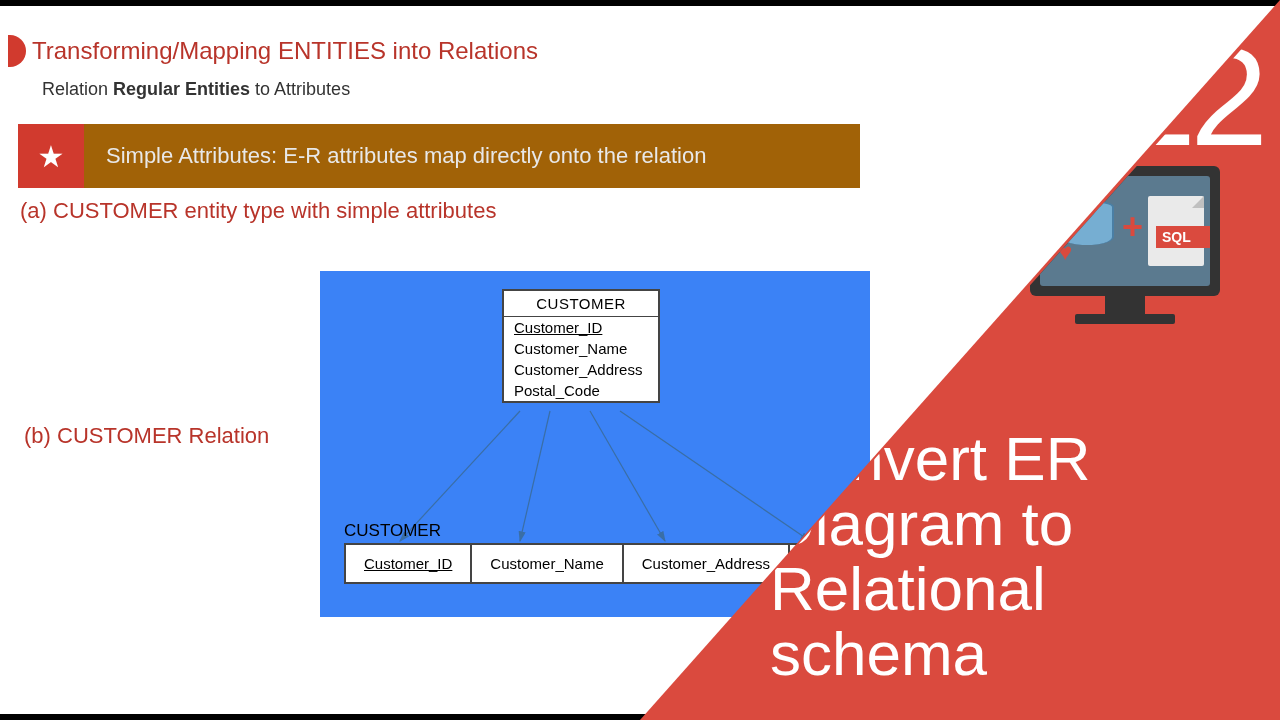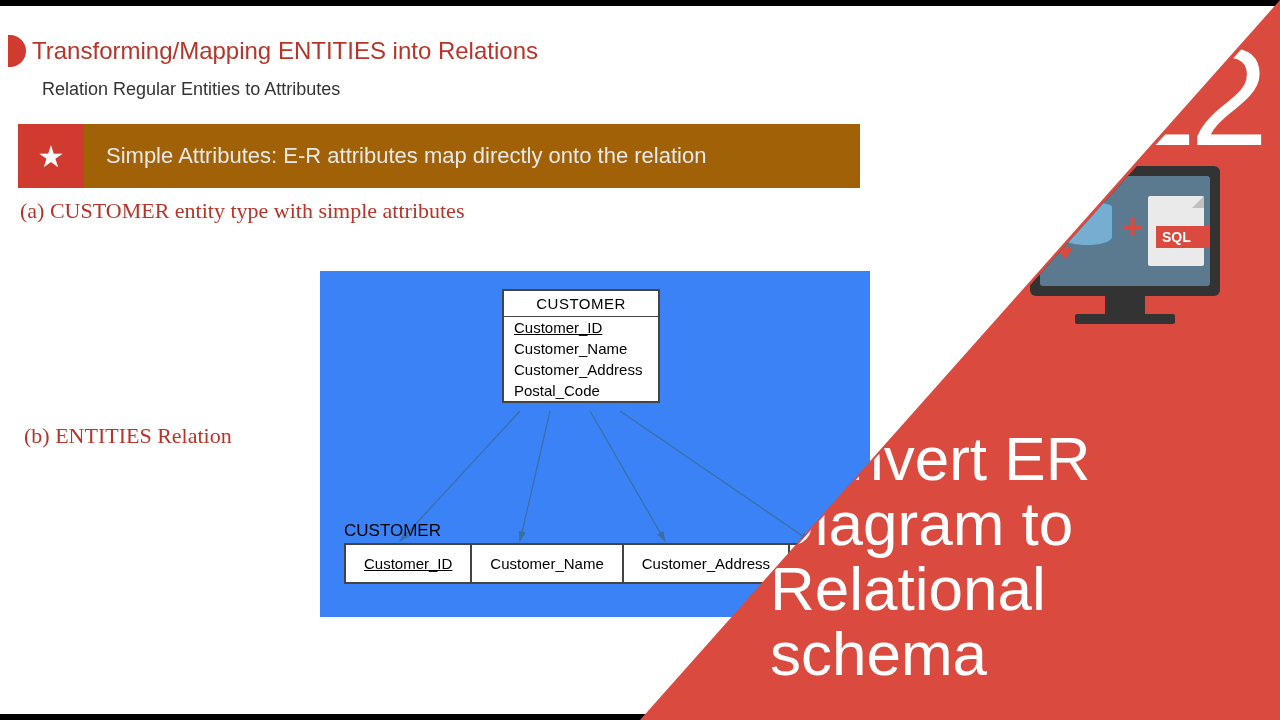--- a/index.html
+++ b/index.html
@@ -46,27 +46,27 @@
     position: absolute; bottom: 28px; right: 20px; left: 130px;
     color: #fff; font-size: 62px; font-weight: 400; line-height: 1.05; text-align: left;
     font-family: "Segoe UI", Arial, sans-serif;
   }
 
   .content { position: absolute; top: 6px; left: 0; width: 870px; padding: 12px 0 0 8px; margin-top: 17px; }
   .slide-title-row { display: flex; align-items: center; gap: 6px; margin-bottom: 12px; }
   .red-tab { width: 18px; height: 32px; background: #d13a2e; border-radius: 0 16px 16px 0; }
   .slide-title { color: #b8342a; font-size: 24px; font-weight: 400; }
   .subtitle { margin-left: 34px; font-size: 18px; color: #333; margin-bottom: 24px; }
-  .subtitle .bold { font-weight: 400; }
+  .subtitle .bold { font-weight: 700; }
 
   .callout-bar { display: flex; margin: 0 10px 10px 10px; }
   .star-box { width: 66px; height: 64px; background: #d13a2e; color: #fff; display: flex; align-items: center; justify-content: center; font-size: 30px; }
   .callout-text { flex: 1; background: #a16207; color: #e8e8e8; font-size: 22px; display: flex; align-items: center; padding: 0 22px; }
 
-  .sec-label { color: #b8342a; font-size: 22px; margin: 8px 12px 8px 12px; font-family: Liberation Serif, serif; }
+  .sec-label { color: #b8342a; font-size: 22px; margin: 8px 12px 8px 12px; font-family: Liberation Sans, sans-serif; }
   .sec-label-b { position: absolute; top: 392px; left: 12px; }
 
   .diagram-area { position: absolute; top: 248px; left: 320px; width: 550px; height: 346px; background: #3b82f6; }
 
   .entity-box { position: absolute; top: 18px; left: 182px; width: 158px; background: #fff; border: 2px solid #444; font-family: Arial, sans-serif; font-size: 15px; }
   .entity-title { text-align: center; padding: 4px 0; font-weight: 400; letter-spacing: 0.5px; }
   .entity-pk { padding: 2px 10px; text-decoration: underline; border-top: 1.5px solid #444; }
   .entity-attr { padding: 2px 10px; }
 
   .relation-label { position: absolute; top: 250px; left: 24px; font-size: 17px; font-family: Arial, sans-serif; }
@@ -91,21 +91,21 @@
   <div class="subtitle">
     <span>Relation </span><span class="bold">Regular Entities</span><span> to Attributes</span>
   </div>
 
   <div class="callout-bar">
     <div class="star-box">★</div>
     <div class="callout-text">Simple Attributes: E-R attributes map directly onto the relation</div>
   </div>
 
   <div class="sec-label">(a) CUSTOMER entity type with simple attributes</div>
-  <div class="sec-label sec-label-b">(b) ENTITIES Relation</div>
+  <div class="sec-label sec-label-b">(b) CUSTOMER Relation</div>
 
   <div class="diagram-area">
     <div class="entity-box">
       <div class="entity-title">CUSTOMER</div>
       <div class="entity-pk">Customer_ID</div>
       <div class="entity-attr">Customer_Name</div>
       <div class="entity-attr">Customer_Address</div>
       <div class="entity-attr">Postal_Code</div>
     </div>
 

